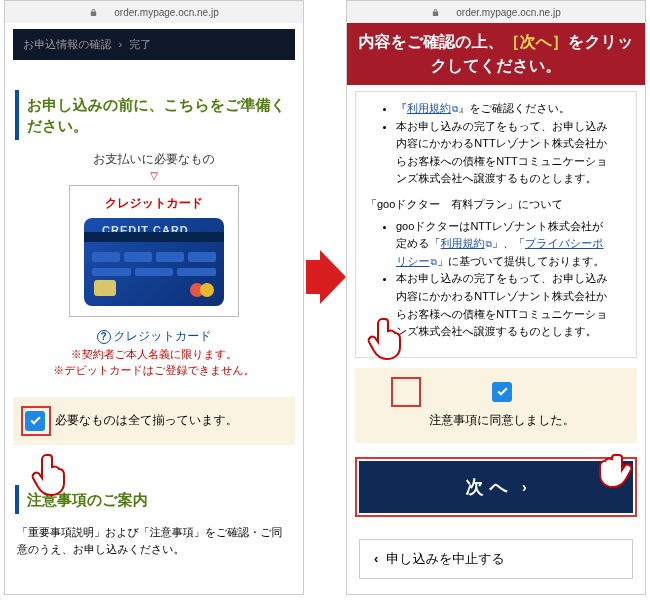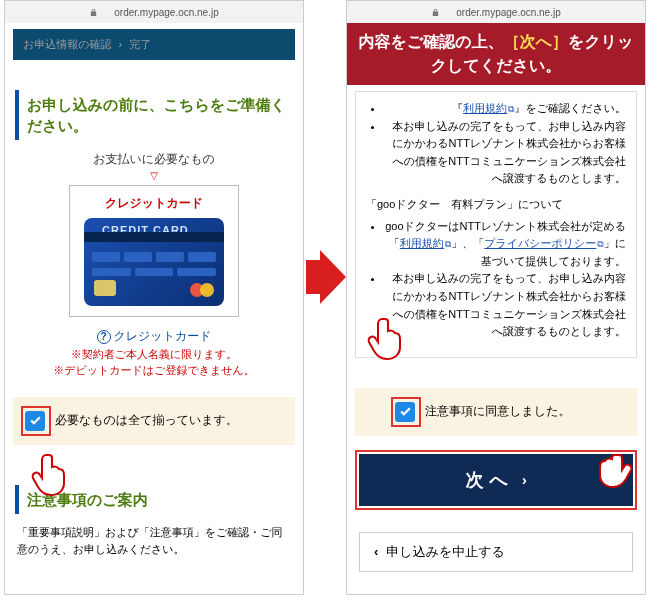--- a/index.html
+++ b/index.html
@@ -11,21 +11,21 @@
   .arrow-between { position: absolute; left: 306px; top: 250px; width: 40px; height: 54px; }
   .arrow-between svg { display:block; }
 
   .addrbar { height: 22px; background: #f2f2f2; display:flex; align-items:center; justify-content:center; font-size:10px; color:#555; gap:16px; }
   .lock-icon { width:9px; height:9px; }
 
   .redbanner { background:#A61B29; color:#fff; font-size:11px; font-weight:bold; padding:8px 10px; text-align:center; line-height:1.5; }
   .redbanner .yellow { color:#ffde59; }
   .redbanner.sm { font-size:16px; padding:7px 6px; }
 
-  .crumb { background:#0c4a6e; font-size:11px; color:#9c9c9c; padding:8px 10px; margin:6px 8px 0; }
+  .crumb { background:#0f172a; font-size:11px; color:#9c9c9c; padding:8px 10px; margin:6px 8px 0; }
   .crumb .chev { margin:0 4px; }
 
   .h-blue { border-left:4px solid #0b4da2; color:#4d7c0f; font-size:15px; font-weight:bold; padding:4px 0 4px 8px; margin:30px 10px 10px; line-height:1.4; }
 
   .content { padding: 0 14px; font-size:11px; color:#333; line-height:1.55; }
 
   .center { text-align:center; }
   .subhead { font-size:12px; margin-bottom:2px; }
   .tri { color:#d00; font-size:10px; display:block; line-height:1; margin-bottom:4px;}
   .cardbox { border:1px solid #bbb; padding:8px 14px 10px; display:inline-block; }
@@ -53,25 +53,25 @@
   .red-outline { position:absolute; border:2px solid #d33; }
   .ro-cb-left { left:8px; top:9px; width:30px; height:30px; }
 
   .pointer { position:absolute; width:40px; height:46px; }
   .pointer svg { display:block; }
 
   .small-note { font-size:11px; line-height:1.6; margin:6px 12px 0; }
 
   
   .bullets { font-size:11px; line-height:1.6; padding:4px 10px 8px 10px; border:1px solid #ddd; margin:6px 8px 0; }
-  .bullets ul { list-style:disc; padding-left:18px; margin:4px 0 8px;text-align:right; }
+  .bullets ul { list-style:disc; padding-left:18px; margin:4px 12px 8px; }
   .linkml { color:#1a4fb0; text-decoration:underline; }
   .ext { font-size:9px; color:#1a4fb0; margin-left:1px; }
 
-  .checkbox-band.right-cb { margin-top:30px; padding-left:40px; }
+  .checkbox-band.right-cb { margin-top:10px; padding-left:24px;flex-direction:column; }
   .ro-cb-right { left:36px; top:9px; width:30px; height:30px; }
 
   .btn-next-wrap { position:relative; margin:18px 12px 0; }
   .btn-next { background:#102a56; color:#fff; height:52px; display:flex; align-items:center; justify-content:center; font-size:18px; font-weight:bold; letter-spacing:6px; gap:10px; }
   .btn-next .chev { font-size:14px; letter-spacing:0; margin-left:-2px; font-weight:bold;}
   .ro-btn { position:absolute; border:2px solid #d33; left:-4px; top:-4px; right:-4px; bottom:-4px; }
 
   .cancel { border:1px solid #ccc; background:#fff; padding:10px 14px; margin:26px 12px 0; font-size:13px; display:flex; align-items:center; gap:8px; }
   .cancel .lchev { font-weight:bold; }
 

